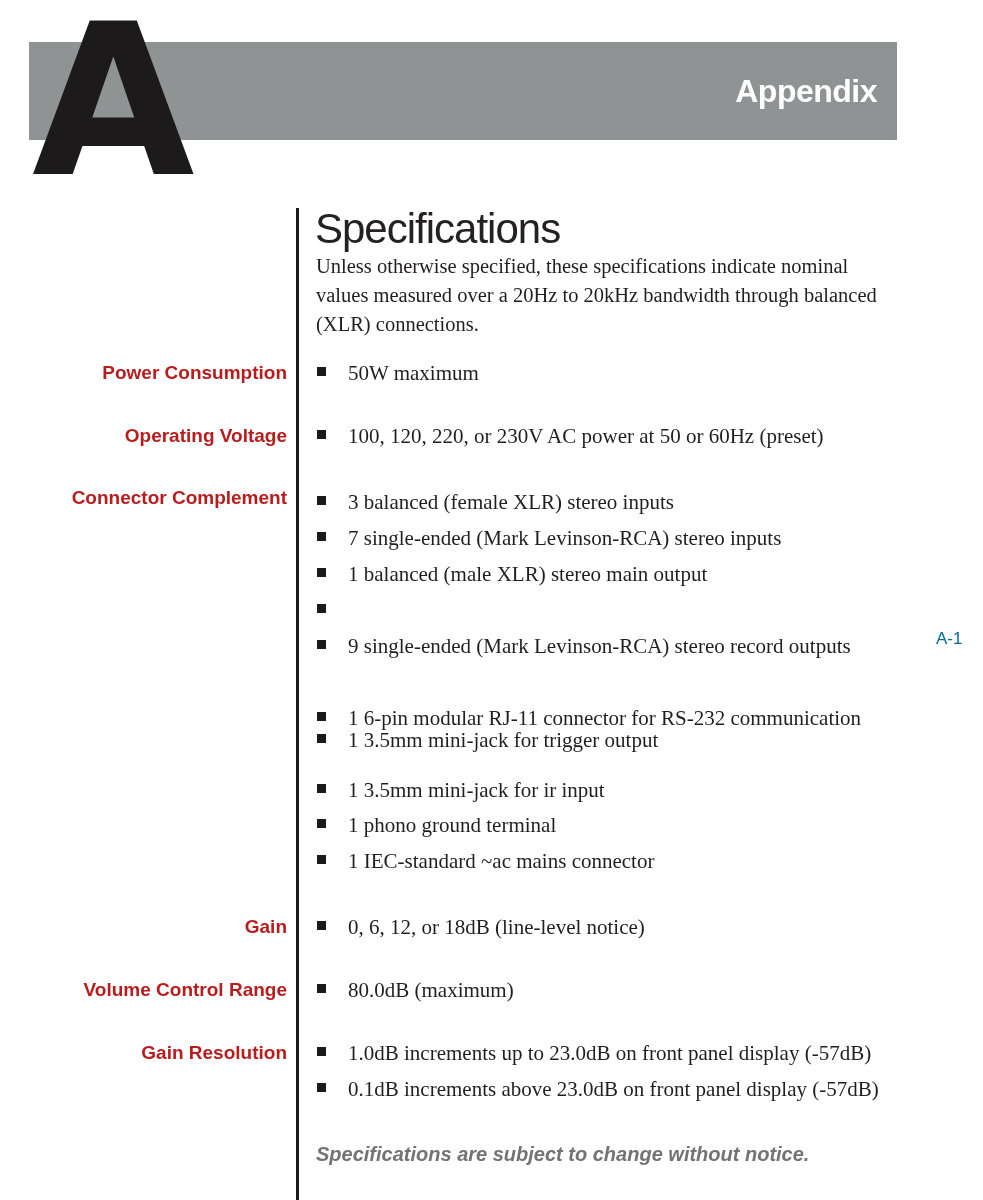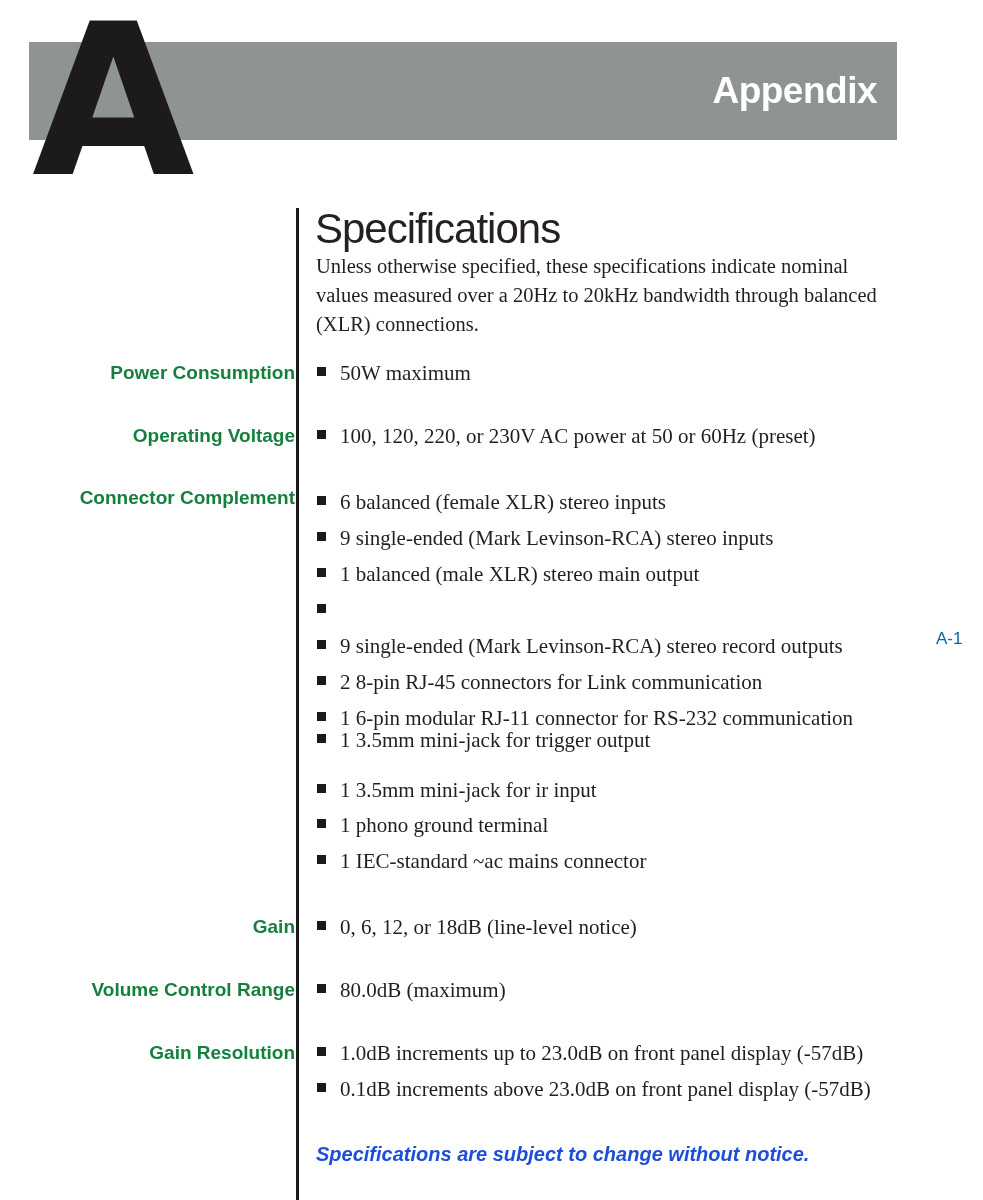--- a/index.html
+++ b/index.html
@@ -19,21 +19,21 @@
     width: 868px; height: 98px;
     background: var(--banner-gray, #8f9394);
     display: flex;
     align-items: center;
     justify-content: flex-end;
     padding-right: 20px;
   }
   .banner-title {
     font-family: "Liberation Sans", sans-serif;
     font-weight: bold;
-    font-size: 37px;
+    font-size: 32px;
     color: #ffffff;
     letter-spacing: -0.5px;
   }
   .chapter-letter {
     position: absolute;
     left: 32px; top: -3px;
     font-family: "DejaVu Sans", sans-serif;
     font-weight: bold;
     font-size: 210px;
     line-height: 1;
@@ -65,56 +65,56 @@
   .intro {
     position: absolute;
     left: 316px; top: 252px;
     width: 648px;
     font-size: 20.5px;
     line-height: 29px;
     white-space: pre-line;
   }
   .spec-label {
     position: absolute;
-    left: 8px;
+    left: 0;
     width: 287px;
     text-align: right;
     font-family: "Liberation Sans", sans-serif;
     font-weight: bold;
     font-size: 19px;
     line-height: 22px;
-    color: #15803d;
+    color: #b91c1c;
   }
   .spec-item {
     position: absolute;
     left: 317px;
     width: 640px;
     display: flex;
     align-items: flex-start;
     font-size: 21px;
   }
   .bullet {
     flex: none;
     width: 9px; height: 9px;
     margin-top: 7px;
     background: #1a1a1a;
   }
   .item-text {
-    margin-left: 14px;
+    margin-left: 22px;
     line-height: 26px;
     white-space: nowrap;
   }
   .footer-note {
     position: absolute;
     left: 316px; top: 1143px;
     font-family: "Liberation Sans", sans-serif;
     font-weight: bold;
     font-style: italic;
     font-size: 20px;
-    color: #1d4ed8;
+    color: #737373;
   }
 </style>
 </head>
 <body>
 
 <div class="page">
 
   <div class="banner">
     <span class="banner-title">Appendix</span>
   </div>
@@ -141,41 +141,37 @@
   <div class="spec-item" style="top:360px">
     <span class="bullet"></span>
     <span class="item-text">50W maximum</span>
   </div>
   <div class="spec-item" style="top:423px">
     <span class="bullet"></span>
     <span class="item-text">100, 120, 220, or 230V AC power at 50 or 60Hz (preset)</span>
   </div>
   <div class="spec-item" style="top:489px">
     <span class="bullet"></span>
-    <span class="item-text">6 balanced (female XLR) stereo inputs</span>
+    <span class="item-text">3 balanced (female XLR) stereo inputs</span>
   </div>
   <div class="spec-item" style="top:525px">
     <span class="bullet"></span>
-    <span class="item-text">9 single-ended (Mark Levinson-RCA) stereo inputs</span>
+    <span class="item-text">7 single-ended (Mark Levinson-RCA) stereo inputs</span>
   </div>
   <div class="spec-item" style="top:561px">
     <span class="bullet"></span>
     <span class="item-text">1 balanced (male XLR) stereo main output</span>
   </div>
   <div class="spec-item" style="top:597px">
     <span class="bullet"></span>
   </div>
   <div class="spec-item" style="top:633px">
     <span class="bullet"></span>
     <span class="item-text">9 single-ended (Mark Levinson-RCA) stereo record outputs</span>
   </div>
-  <div class="spec-item" style="top:669px">
-    <span class="bullet"></span>
-    <span class="item-text">2 8-pin RJ-45 connectors for Link communication</span>
-  </div>
   <div class="spec-item" style="top:705px">
     <span class="bullet"></span>
     <span class="item-text">1 6-pin modular RJ-11 connector for RS-232 communication</span>
   </div>
   <div class="spec-item" style="top:727px">
     <span class="bullet"></span>
     <span class="item-text">1 3.5mm mini-jack for trigger output</span>
   </div>
   <div class="spec-item" style="top:777px">
     <span class="bullet"></span>

